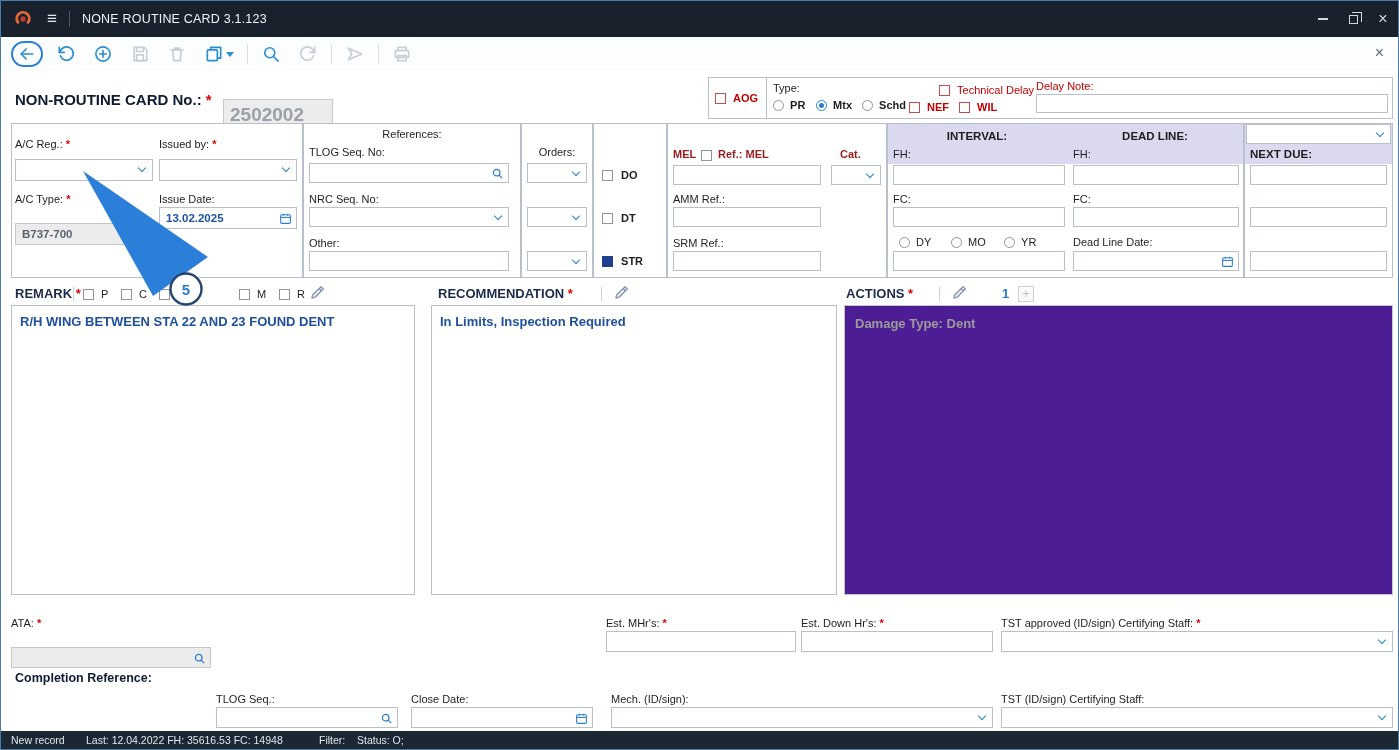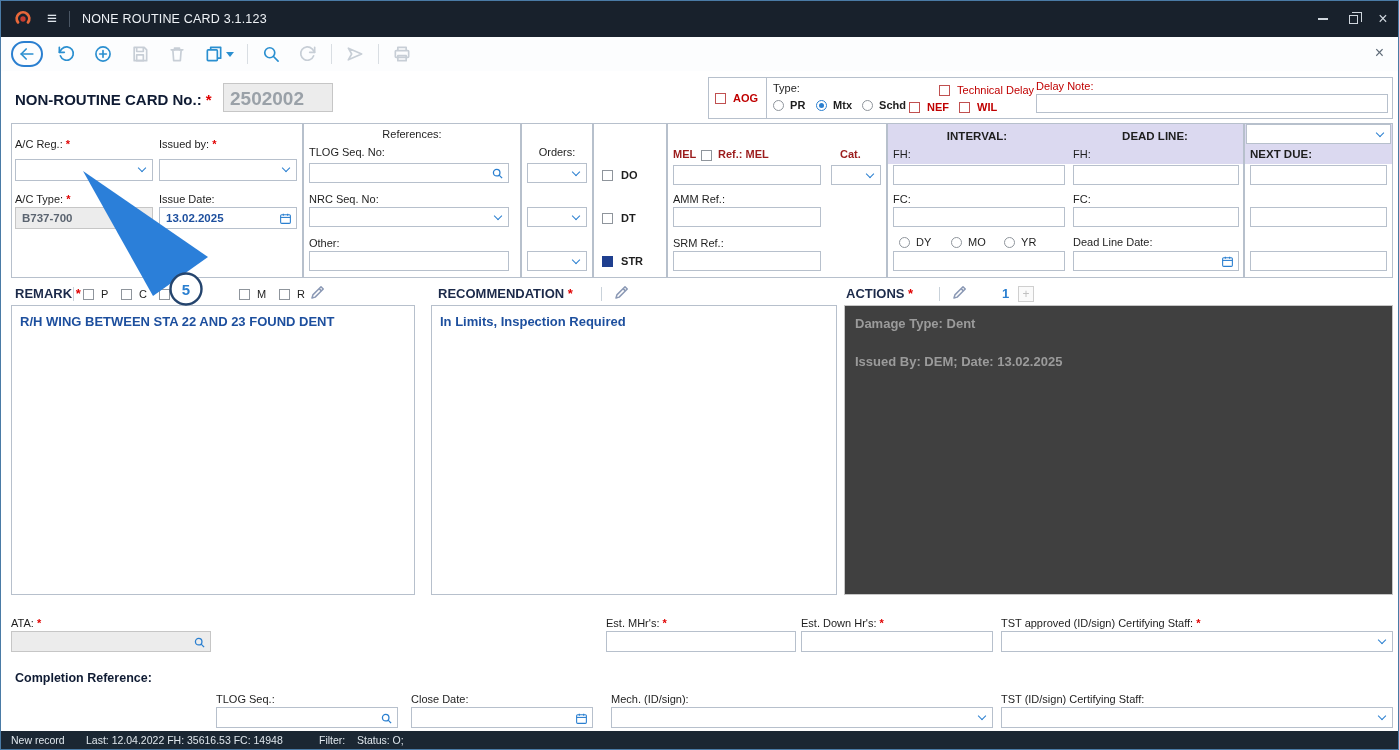--- a/index.html
+++ b/index.html
@@ -36,21 +36,21 @@
                 border-top:5px solid #2a8fd0; margin-left:2px; }
   .tb-close { position:absolute; right:14px; top:42px; font-size:16px; color:#5f6b78; line-height:20px; }
 
   
   .lbl { position:absolute; font-size:11px; color:#1e1e1e; white-space:nowrap; }
   .b { font-weight:bold; }
   .req::after { content:" *"; color:#e00000; font-weight:bold; }
   .redlbl { color:#c00000; }
   .darkred { color:#9b1c1c; font-weight:bold; }
   .field { position:absolute; background:#fff; border:1px solid #b7c0cc; height:20px; }
-  .field.gray { background:#ececec; border-color:#c6c6c6; }
+  .field.gray { background:#ececec; border-color:#c6c6c6;margin-top:16px; }
   .fval { display:block; padding:3px 6px; font-size:11.5px; font-weight:bold; color:#5b6470; white-space:nowrap; overflow:hidden; }
   .fval.blue { color:#1d4f9e; }
   .chev { position:absolute; right:7px; top:5px; width:6px; height:6px;
           border-right:1.7px solid #2a7fd0; border-bottom:1.7px solid #2a7fd0; transform:rotate(45deg); }
   .ficon { position:absolute; right:4px; top:3px; width:13px; height:13px; color:#2a7fd0; }
   .ficon svg { width:13px; height:13px; }
   .cb { display:inline-block; width:11px; height:11px; border:1px solid #8f959c; background:#fff; vertical-align:-2px; }
   .cb.red { border-color:#c05050; }
   .cb.filled { background:#1f3f8f; border-color:#1f3f8f; }
   .radio { display:inline-block; width:11px; height:11px; border:1px solid #8f959c; border-radius:50%;
@@ -61,21 +61,21 @@
   .box { position:absolute; border:1px solid #b7c0cc; background:#fff; }
   .lavband { position:absolute; left:0; top:0; right:0; height:40px; background:#dbd9f0; }
   .sechead { position:absolute; font-size:13px; font-weight:bold; color:#1c2a4a; }
   .hsep { position:absolute; width:1px; height:14px; background:#c9d2da; }
   .editbtn { position:absolute; width:20px; height:20px; color:#8b99b5; }
   .editbtn svg { width:18px; height:18px; }
   .pagebox { position:absolute; width:16px; height:16px; border:1px solid #cfcfcf; color:#c0c0c0;
              font-size:12px; text-align:center; line-height:14px; background:#fafafa; }
   .page1 { position:absolute; font-size:13px; font-weight:bold; color:#2a7fd0; }
   .contenttext { position:absolute; font-size:13px; font-weight:bold; color:#1d4f9e; }
-  .actionsarea { position:absolute; background:#404040; border:1px solid #c6c6c6; padding:8px 10px; }
+  .actionsarea { position:absolute; background:#4c1d95; border:1px solid #c6c6c6; padding:8px 10px; }
   .actionsarea p { font-size:13px; font-weight:bold; color:#9b9b9b; line-height:19px; white-space:nowrap; }
   .actionsarea p.gap { margin-top:19px; }
 
   
   .statusbar { position:absolute; left:0; bottom:0; width:100%; height:18px; background:#1b2733; }
   .statusbar span { position:absolute; top:3px; font-size:10.5px; color:#dfe6ec; white-space:nowrap; }
 
   
   .annotation { position:absolute; left:55px; top:148px; width:180px; height:170px; z-index:60; pointer-events:none; }
 </style>
@@ -402,21 +402,20 @@
   <span class="editbtn" style="left:950px; top:282px;">
     <svg viewBox="0 0 24 24" fill="none" stroke="currentColor" stroke-width="2" stroke-linejoin="round">
       <path d="M4 20 l1.2-4.2 L16 5 l3 3 L8.2 18.8 z"></path>
         <line x1="13.5" y1="7.5" x2="16.5" y2="10.5"></line>
       </svg>
   </span>
   <span class="page1" style="left:1001px; top:285px;">1</span>
   <span class="pagebox" style="left:1017px; top:285px;">+</span>
   <div class="actionsarea" style="left:843px; top:304px; width:549px; height:290px;">
     <p>Damage Type: Dent</p>
-    <p class="gap">Issued By: DEM; Date: 13.02.2025</p>
   </div>
 
   <span class="lbl req" style="left:10px; top:616px;">ATA:</span>
   <div class="field gray abs" style="left:10px; top:630px; width:200px; height:21px;">
     <span class="ficon" style="top:4px;">
       <svg viewBox="0 0 24 24" fill="none" stroke="currentColor" stroke-width="2.4">
           <circle cx="10.5" cy="10.5" r="6"></circle>
           <line x1="15" y1="15" x2="20.5" y2="20.5"></line>
         </svg>
     </span>

